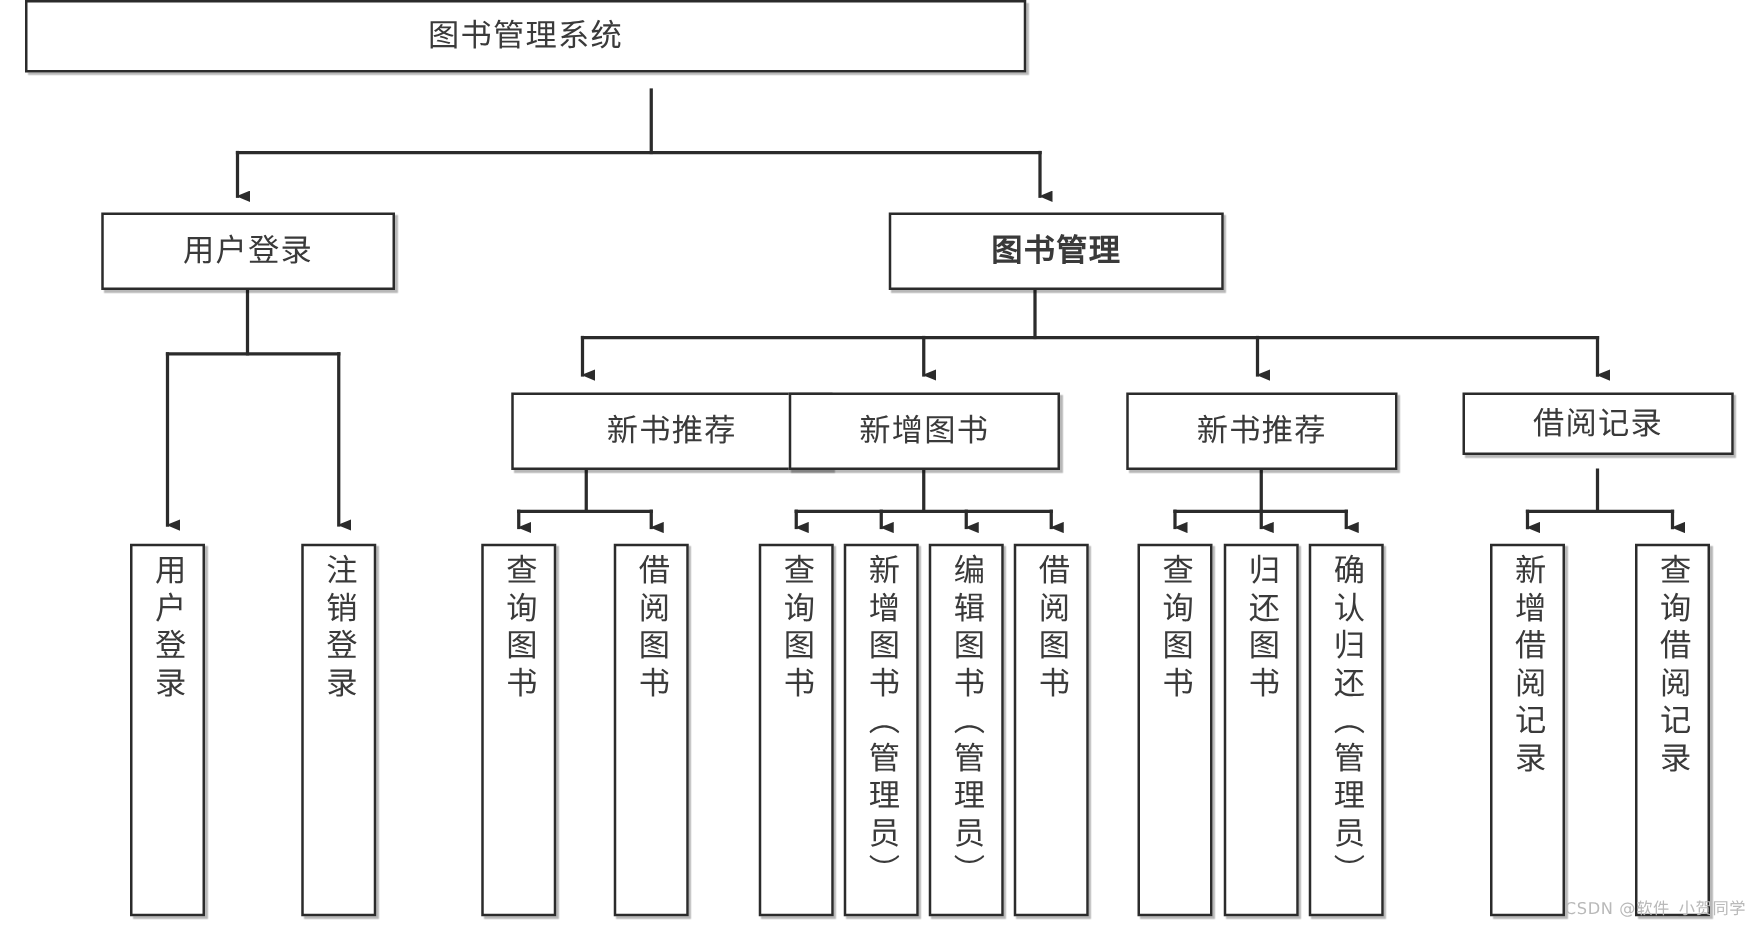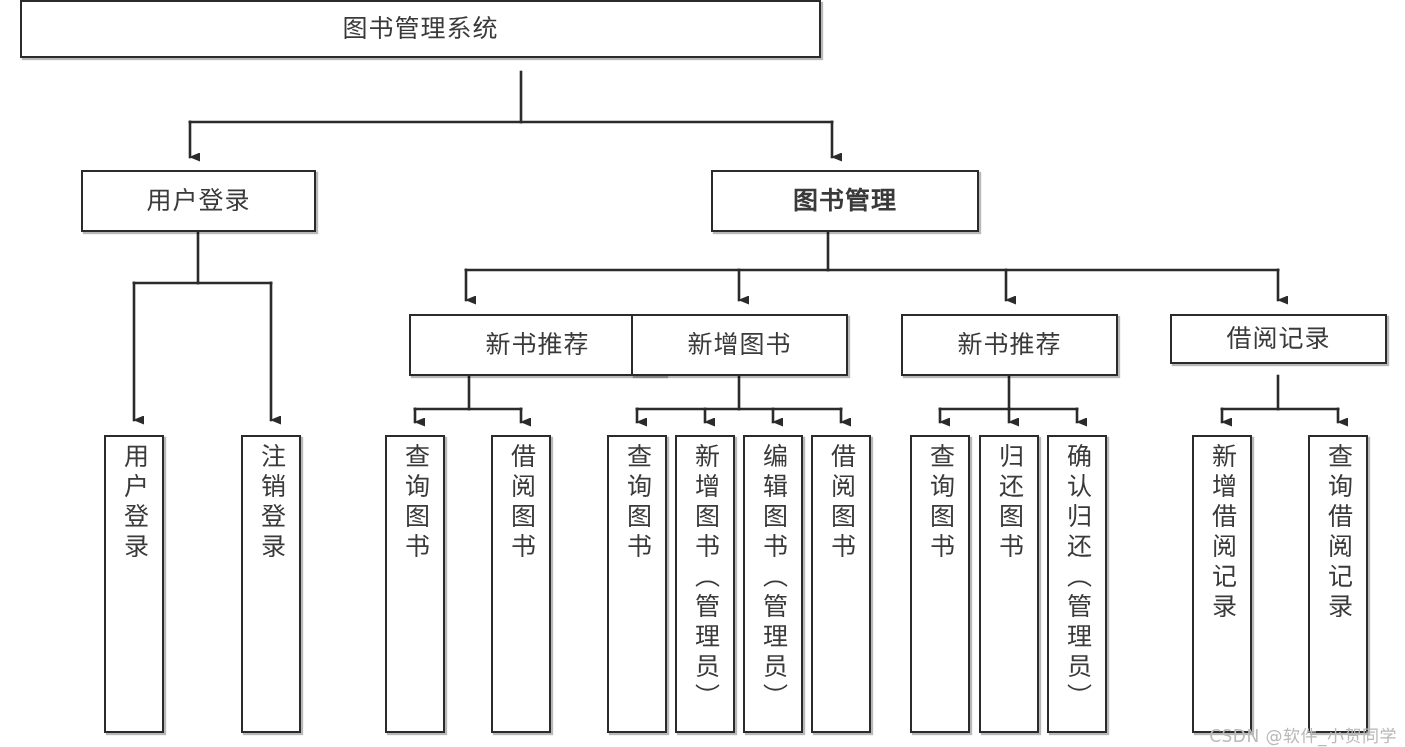--- a/index.html
+++ b/index.html
@@ -71,22 +71,22 @@
     line-height: 1;
     text-align: left;
     max-height: 290px;
   }
 
   
   #watermark {
     position: absolute;
     z-index: 3;
     right: 8px;
-    bottom: 0;
-    font-size: 17px;
+    bottom: 12px;
+    font-size: 13px;
     color: #b9b9b9;
     letter-spacing: 0.5px;
     white-space: nowrap;
     pointer-events: none;
   }
 </style>
 </head>
 <body>
 
 <div id="diagram-canvas">

